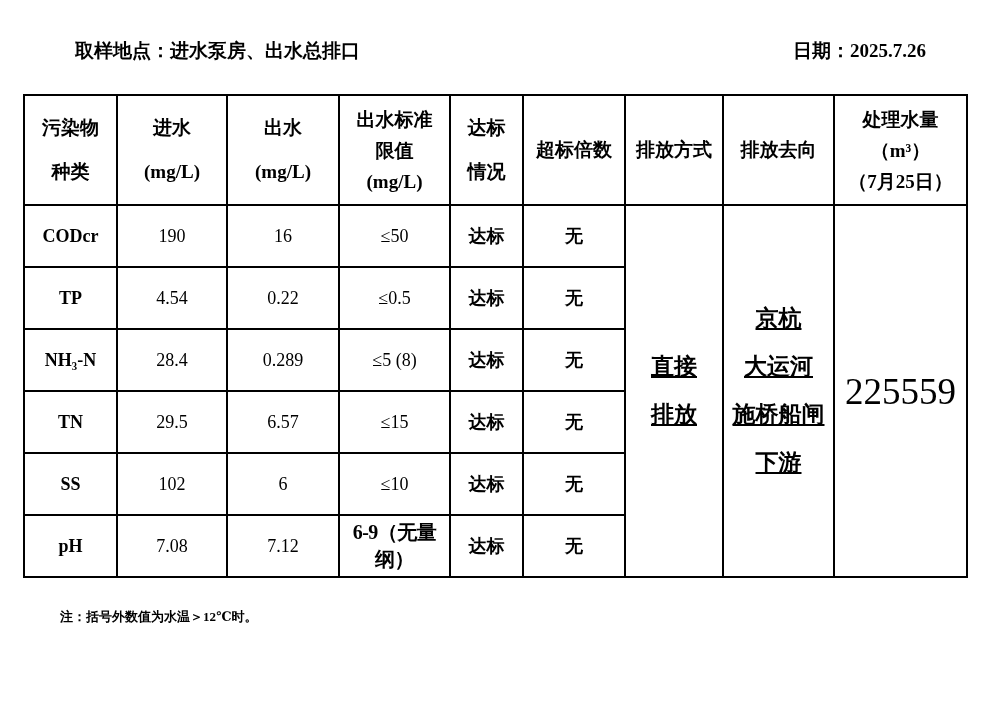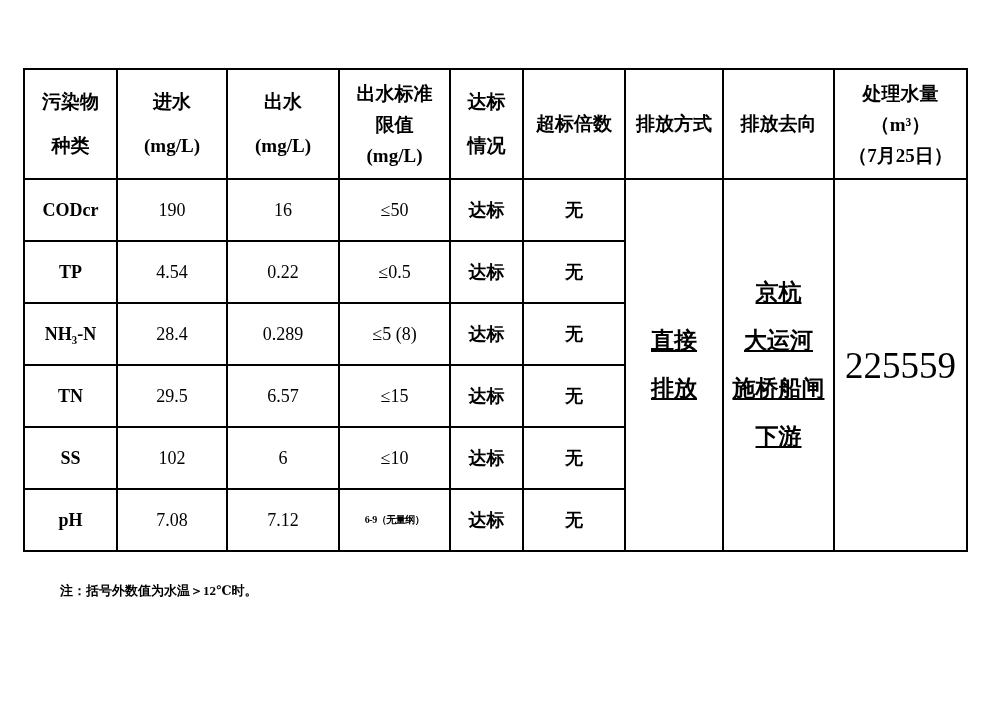--- a/index.html
+++ b/index.html
@@ -43,39 +43,41 @@
   }
   thead tr { height: 110px; }
   tbody tr { height: 62px; }
 
   th { font-size: 19px; font-weight: bold; }
   th .l2 { line-height: 44px; }   
   th .l3 { line-height: 31px; }   
 
   td { font-size: 18px; font-weight: normal; }
   td.zh { font-weight: bold; }
-  td.limit-wide { font-size: 10px; font-weight: bold; letter-spacing: -0.5px; }
+  td.limit-wide { font-size: 20px; font-weight: bold; letter-spacing: -0.5px; }
   td.pollutant { font-weight: bold; }
 
   td.merged .mline { line-height: 48px; font-weight: bold; font-size: 23px; text-decoration: underline; }
   td.volume { font-size: 37px; font-weight: normal; }
 
   .note {
     margin: 30px 0 0 60px;
     font-size: 13px;
     font-weight: bold;
   }
 </style>
 </head>
 <body>
 
 <div class="page">
 
 
   <div class="info-row">
+    <span>取样地点：进水泵房、出水总排口</span>
+    <span>日期：2025.7.26</span>
   </div>
 
   <table class="report">
     <colgroup>
       <col style="width:93px">
         <col style="width:110px">
         <col style="width:112px">
       <col style="width:111px">
         <col style="width:73px">
         <col style="width:102px">

